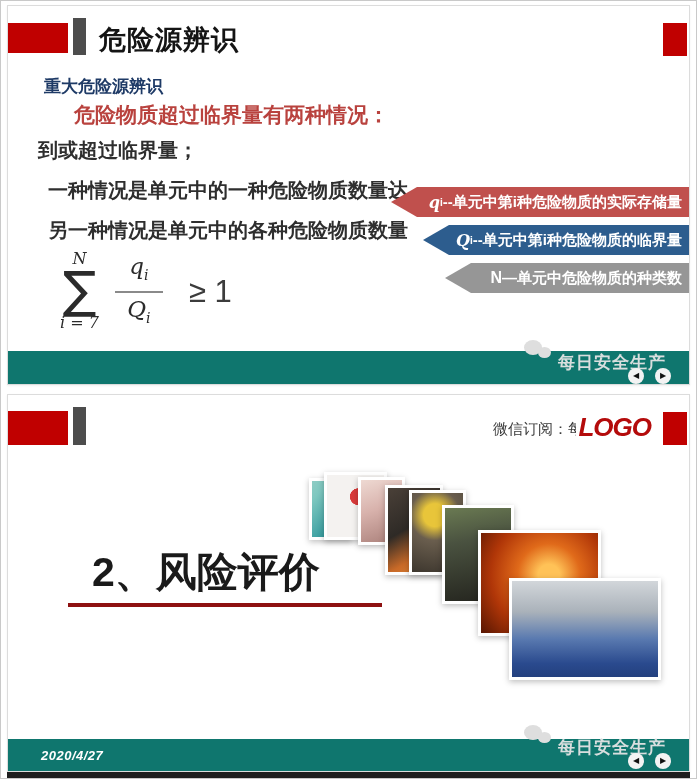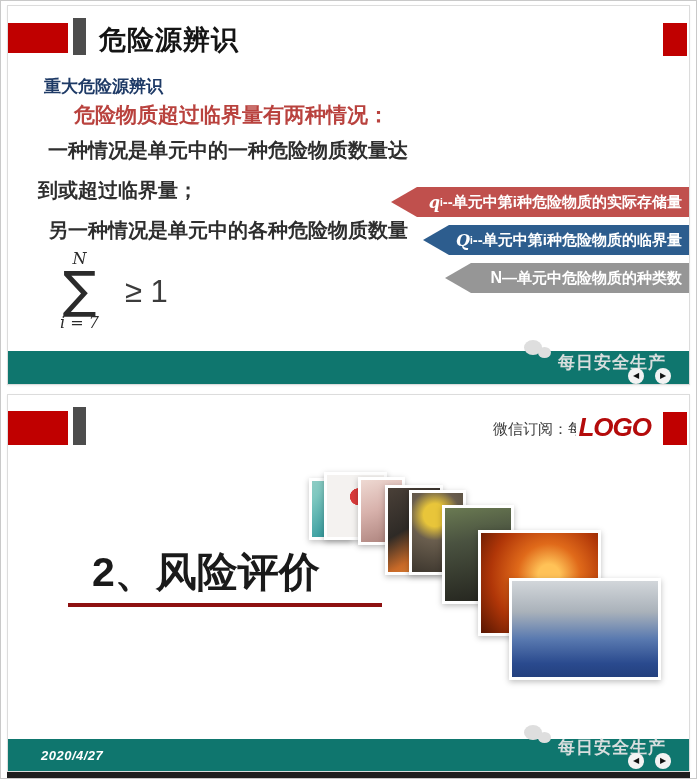--- a/index.html
+++ b/index.html
@@ -86,30 +86,35 @@
   <div class="slide slide1 s1">
     <div class="hdr-red"></div>
     <div class="hdr-gray"></div>
     <div class="hdr-title">危险源辨识</div>
     <div class="hdr-red-r"></div>
 
     <div class="subtitle">重大危险源辨识</div>
 
     <div class="red-heading">危险物质超过临界量有两种情况：</div>
     <div class="body-lines">
+      <div class="ln">到或超过临界量；</div>
       <div class="ln indent">一种情况是单元中的一种危险物质数量达</div>
-      <div class="ln">到或超过临界量；</div>
       <div class="ln indent">另一种情况是单元中的各种危险物质数量</div>
     </div>
 
     <div class="formula">
       <div class="sigma-col">
         <span class="sigma-top">N</span>
         <span class="sigma">∑</span>
         <span class="sigma-bot">i = 7</span>
+      </div>
+      <div class="frac">
+        <span class="num"><span>q</span><sub>i</sub></span>
+        <span class="frac-line"></span>
+        <span class="den"><span>Q</span><sub>i</sub></span>
       </div>
       <div class="relation">≥ 1</div>
     </div>
 
     <div class="banner banner1">
       <span class="bvar">q</span>
         <sub>i</sub>
         <span>--单元中第i种危险物质的实际存储量</span>
     </div>
     <div class="banner banner2">

